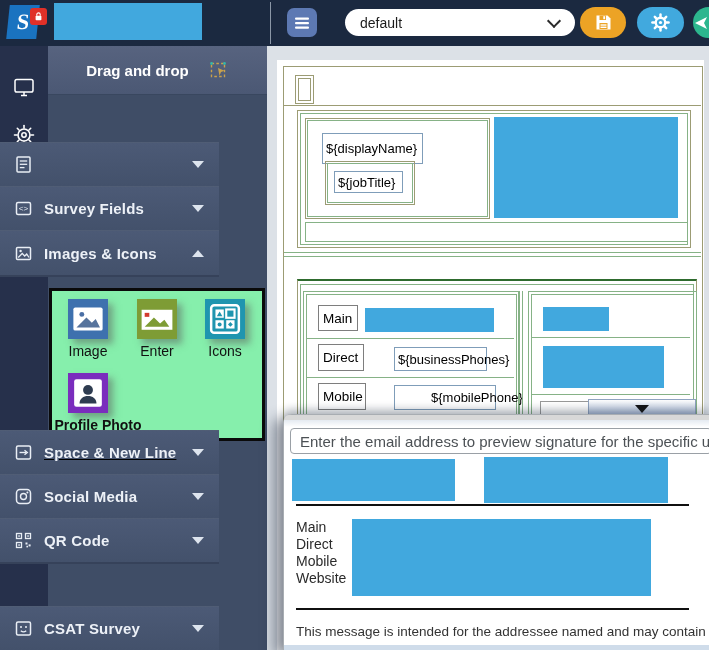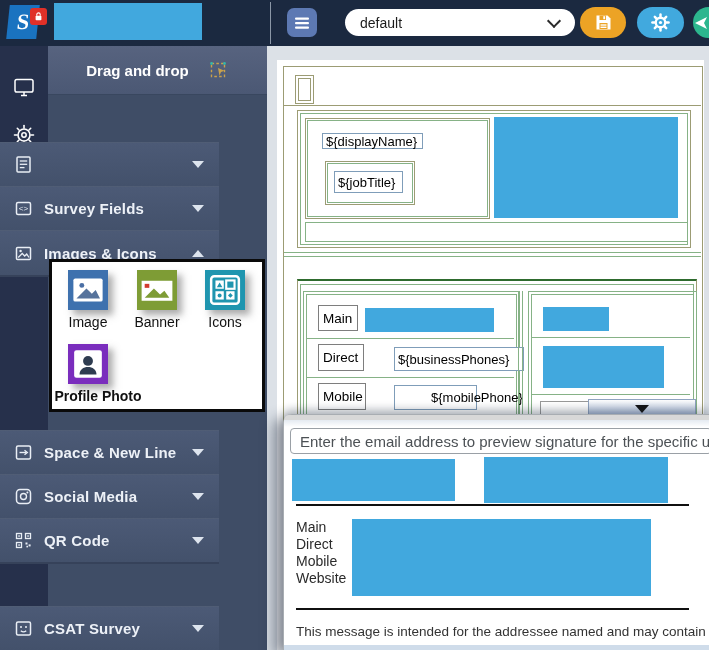--- a/index.html
+++ b/index.html
@@ -21,21 +21,21 @@
   .sb-ic{margin-left:13px;width:20px;height:20px;flex:0 0 auto;display:flex;align-items:center;justify-content:center;}
   .sb-lb{margin-left:11px;color:#edf1f7;font-size:15px;font-weight:600;letter-spacing:.2px;}
   .tri-dn{margin-left:auto;margin-right:15px;width:0;height:0;border-left:6px solid transparent;
           border-right:6px solid transparent;border-top:7px solid #dde4ee;}
   .tri-up{margin-left:auto;margin-right:15px;width:0;height:0;border-left:6px solid transparent;
           border-right:6px solid transparent;border-bottom:7px solid #dde4ee;}
   .dragrow{left:48px;top:46px;width:219px;height:48px;background:linear-gradient(#57637f,#4b5874);
            border-bottom:1px solid #39475f;display:flex;align-items:center;justify-content:center;gap:20px;}
   .dragtxt{color:#fff;font-size:15px;font-weight:600;}
   
-  .tilepanel{left:49px;top:259px;width:210px;height:147px;background:#ffffff;border:3px solid #0a0a0a;}
+  .tilepanel{left:49px;top:288px;width:210px;height:147px;background:#86efac;border:3px solid #0a0a0a;}
   .tile{position:absolute;width:40px;height:40px;box-shadow:5px 5px 7px rgba(90,90,90,.5);cursor:grab;}
   .tile-lb{position:absolute;font-size:14px;color:#111;text-align:center;white-space:nowrap;}
   
   .obox{border:1px solid #9c9c74;background:transparent;}
   .gbox{border:1px solid #86b286;background:transparent;}
   .oline{background:#9c9c74;}
   .gline{background:#86b286;}
   .blue{background:#41a8de;}
   .fld{border:1px solid #7f9db9;background:#fff;font-size:13px;color:#000;display:flex;align-items:center;padding:0 3px;white-space:nowrap;cursor:pointer;}
   .lbl{border:1px solid #7e7e7e;background:#fff;font-size:13.5px;color:#000;display:flex;align-items:center;padding:0 4px;cursor:pointer;}
@@ -238,26 +238,26 @@
       </svg>
     </div>
     <div class="tile" style="left:16px;top:82px;background:#7a2dbd;">
       <svg width="40" height="40" viewBox="0 0 26 26">
         <rect x="4" y="4" width="18" height="18" rx="1.5" fill="#fff"></rect>
         <circle cx="13" cy="11" r="3.2" fill="#2e3c50"></circle>
         <path d="M7.5 19.8 c0-3.1 2.5-4.8 5.5-4.8 s5.5 1.7 5.5 4.8 Z" fill="#2e3c50"></path>
       </svg>
     </div>
     <div class="tile-lb" style="left:4px;top:52px;width:64px;">Image</div>
-    <div class="tile-lb" style="left:71px;top:52px;width:68px;">Banner</div>
+    <div class="tile-lb" style="left:71px;top:52px;width:68px;">Enter</div>
     <div class="tile-lb" style="left:142px;top:52px;width:62px;">Icons</div>
     <div class="tile-lb" style="left:-4px;top:126px;width:100px;font-weight:bold;">Profile Photo</div>
   </div>
 
-  <div class="sb-row" style="top:430px;">
+  <div class="sb-row" style="top:430px;text-decoration:underline;">
     <span class="sb-ic">
       <svg width="19" height="19" viewBox="0 0 19 19">
           <rect x="2.5" y="3" width="14" height="13" rx="1.5" stroke="#e9eef5" stroke-width="1.5" fill="none"></rect>
           <line x1="5.5" y1="9.5" x2="12" y2="9.5" stroke="#e9eef5" stroke-width="1.4"></line>
           <path d="M10.5 7.2 L13.3 9.5 L10.5 11.8" stroke="#e9eef5" stroke-width="1.4" fill="none"></path>
         </svg>
     </span>
     <span class="sb-lb">Space &amp; New Line</span>
     <span class="tri-dn"></span>
   </div>
@@ -312,21 +312,21 @@
   <div class="abs obox" style="left:295px;top:75px;width:17px;height:27px;"></div>
   <div class="abs obox" style="left:298px;top:78px;width:11px;height:21px;"></div>
 
   <div class="abs oline" style="left:284px;top:105px;width:417px;height:1px;"></div>
 
   <div class="abs obox" style="left:297px;top:110px;width:392px;height:136px;"></div>
   <div class="abs gbox" style="left:300px;top:113px;width:386px;height:130px;"></div>
   <div class="abs obox" style="left:305px;top:118px;width:183px;height:99px;"></div>
   <div class="abs gbox" style="left:307px;top:120px;width:179px;height:95px;"></div>
 
-  <div class="abs fld" style="left:322px;top:133px;width:101px;height:16px;box-sizing:border-box;">${displayName}</div>
+  <div class="abs fld" style="left:322px;top:133px;width:101px;height:31px;box-sizing:border-box;">${displayName}</div>
 
   <div class="abs obox" style="left:325px;top:161px;width:88px;height:42px;"></div>
   <div class="abs gbox" style="left:327px;top:163px;width:84px;height:38px;"></div>
   <div class="abs fld" style="left:334px;top:171px;width:69px;height:22px;box-sizing:border-box;">${jobTitle}</div>
 
   <div class="abs blue" style="left:494px;top:117px;width:184px;height:101px;"></div>
   <div class="abs gbox" style="left:305px;top:222px;width:381px;height:18px;"></div>
 
   <div class="abs gline" style="left:284px;top:252px;width:417px;height:1px;"></div>
   <div class="abs gline" style="left:284px;top:256px;width:417px;height:1px;"></div>
@@ -335,24 +335,24 @@
   <div class="abs gbox" style="left:300px;top:284px;width:392px;height:192px;"></div>
   <div class="abs gbox" style="left:303px;top:291px;width:215px;height:182px;"></div>
   <div class="abs gbox" style="left:306px;top:294px;width:209px;height:176px;"></div>
   <div class="abs gline" style="left:307px;top:338px;width:207px;height:1px;"></div>
   <div class="abs gline" style="left:307px;top:377px;width:207px;height:1px;"></div>
 
   <div class="abs lbl" style="left:318px;top:305px;width:40px;height:26px;box-sizing:border-box;">Main</div>
   <div class="abs blue" style="left:365px;top:308px;width:129px;height:24px;"></div>
 
   <div class="abs lbl" style="left:318px;top:344px;width:46px;height:27px;box-sizing:border-box;">Direct</div>
-  <div class="abs fld" style="left:394px;top:347px;width:130px;height:24px;box-sizing:border-box;">${businessPhones}</div>
+  <div class="abs fld" style="left:394px;top:347px;width:93px;height:24px;box-sizing:border-box;">${businessPhones}</div>
 
   <div class="abs lbl" style="left:318px;top:383px;width:48px;height:27px;box-sizing:border-box;">Mobile</div>
-  <div class="abs fld" style="left:394px;top:385px;width:83px;height:25px;box-sizing:border-box;padding-left:36px;">${mobilePhone}</div>
+  <div class="abs fld" style="left:394px;top:385px;width:102px;height:25px;box-sizing:border-box;padding-left:36px;">${mobilePhone}</div>
 
   <div class="abs gline" style="left:518px;top:291px;width:1px;height:129px;"></div>
   <div class="abs gline" style="left:522px;top:291px;width:1px;height:129px;"></div>
 
   <div class="abs gbox" style="left:528px;top:291px;width:167px;height:182px;"></div>
   <div class="abs gbox" style="left:531px;top:294px;width:161px;height:176px;"></div>
   <div class="abs blue" style="left:543px;top:307px;width:66px;height:24px;"></div>
   <div class="abs gline" style="left:532px;top:337px;width:158px;height:1px;"></div>
   <div class="abs blue" style="left:543px;top:346px;width:121px;height:42px;"></div>
   <div class="abs gline" style="left:532px;top:394px;width:158px;height:1px;"></div>

